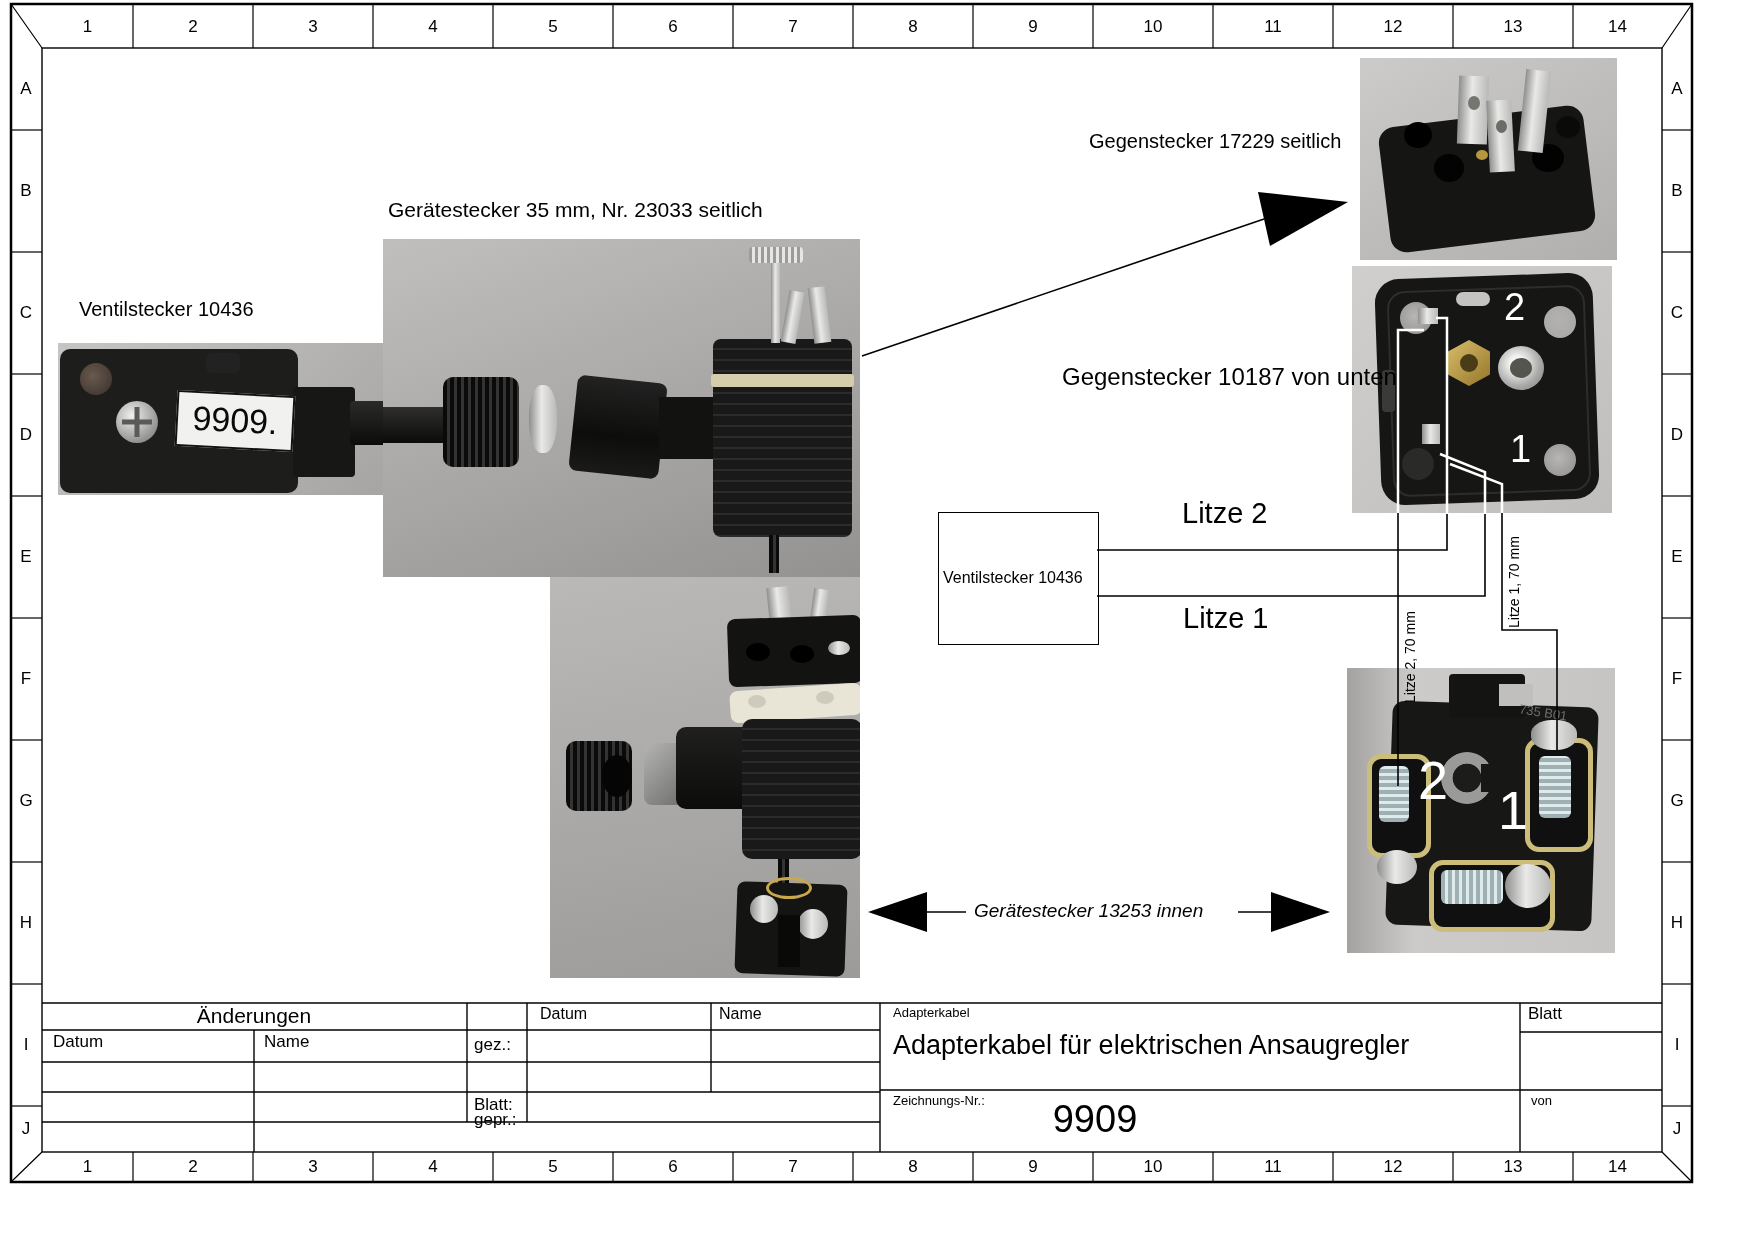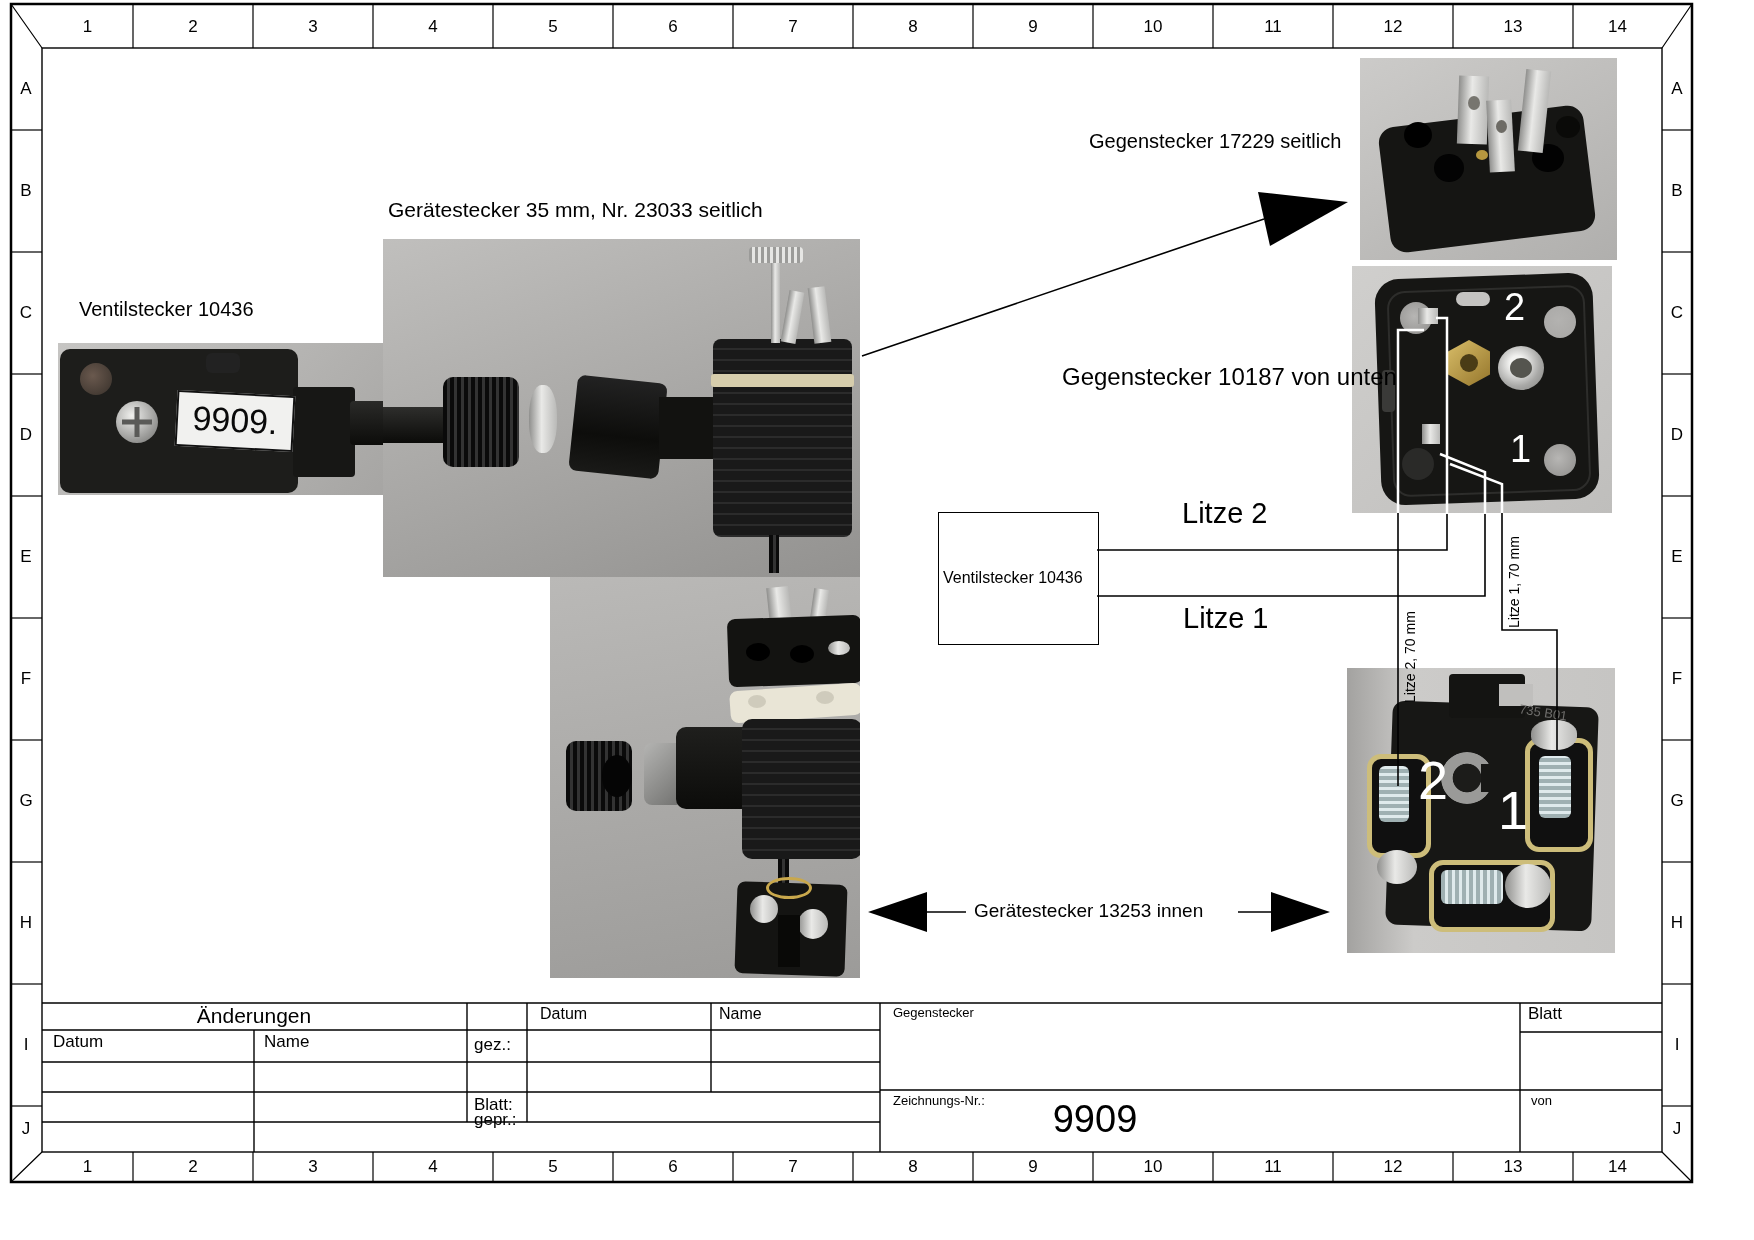--- a/index.html
+++ b/index.html
@@ -220,21 +220,21 @@
       <polygon points="868,912 927,892 927,932"></polygon>
       <polygon points="1330,912 1271,892 1271,932"></polygon>
       <polygon points="1348,202 1258,192 1270,246"></polygon>
     </g>
   </svg>
 
   <div class="lbl z3" style="left:79px;top:299px;font-size:20px;">Ventilstecker 10436</div>
   <div class="lbl z3" style="left:388px;top:199px;font-size:21px;">Gerätestecker 35 mm, Nr. 23033 seitlich</div>
   <div class="lbl z3" style="left:1089px;top:131px;font-size:20px;">Gegenstecker 17229 seitlich</div>
   <div class="lbl z3" style="left:1062px;top:364px;font-size:24px;">Gegenstecker 10187 von unten</div>
-  <div class="lbl z3" style="left:974px;top:901px;font-size:19px;">Gerätestecker 13253 innen</div>
+  <div class="lbl z3" style="left:974px;top:901px;font-size:19px;font-style:italic;">Gerätestecker 13253 innen</div>
   <div class="lbl z3" style="left:1182px;top:498px;font-size:29px;">Litze 2</div>
   <div class="lbl z3" style="left:1183px;top:603px;font-size:29px;">Litze 1</div>
   <div class="vlbl z3" style="left:1402px;top:603px;height:100px;font-size:14px;">Litze 2, 70 mm</div>
   <div class="vlbl z3" style="left:1506px;top:528px;height:100px;font-size:14px;">Litze 1, 70 mm</div>
 
   <div class="boxed" style="left:938px;top:512px;width:159px;height:131px;">
     <span class="lbl" style="position:static;padding-left:4px;font-size:16px;">Ventilstecker 10436</span>
   </div>
 
   <div class="lbl z3 white" style="left:1504px;top:288px;font-size:38px;">2</div>
@@ -243,21 +243,22 @@
   <div class="lbl z3 white" style="left:1498px;top:782px;font-size:54px;">1</div>
 
   <div class="lbl z3" style="left:254px;top:1005px;font-size:21px;transform:translateX(-50%);">Änderungen</div>
   <div class="lbl z3" style="left:53px;top:1033px;font-size:17px;">Datum</div>
   <div class="lbl z3" style="left:264px;top:1033px;font-size:17px;">Name</div>
   <div class="lbl z3" style="left:474px;top:1036px;font-size:17px;">gez.:</div>
   <div class="lbl z3" style="left:474px;top:1066px;font-size:17px;margin-top:45px;">gepr.:</div>
   <div class="lbl z3" style="left:474px;top:1096px;font-size:17px;">Blatt:</div>
   <div class="lbl z3" style="left:540px;top:1006px;font-size:16px;">Datum</div>
   <div class="lbl z3" style="left:719px;top:1006px;font-size:16px;">Name</div>
-  <div class="lbl z3" style="left:893px;top:1006px;font-size:13px;">Gegenstecker</div>
+  <div class="lbl z3" style="left:893px;top:1006px;font-size:13px;">Adapterkabel</div>
+  <div class="lbl z3" style="left:893px;top:1031px;font-size:27px;">Adapterkabel für elektrischen Ansaugregler</div>
   <div class="lbl z3" style="left:893px;top:1094px;font-size:13px;">Zeichnungs-Nr.:</div>
   <div class="lbl z3" style="left:1087px;top:1100px;font-size:38px;transform:translateX(-50%);margin-left:8px;">9909</div>
   <div class="lbl z3" style="left:1528px;top:1005px;font-size:17px;">Blatt</div>
   <div class="lbl z3" style="left:1531px;top:1094px;font-size:13px;">von</div>
 
 <div class="griddiv" style="left: 87.5px; top: 27px; transform: translate(-50%, -50%);">1</div>
     <div class="griddiv" style="left: 87.5px; top: 1167px; transform: translate(-50%, -50%);">1</div>
     <div class="griddiv" style="left: 193px; top: 27px; transform: translate(-50%, -50%);">2</div>
     <div class="griddiv" style="left: 193px; top: 1167px; transform: translate(-50%, -50%);">2</div>
     <div class="griddiv" style="left: 313px; top: 27px; transform: translate(-50%, -50%);">3</div>

